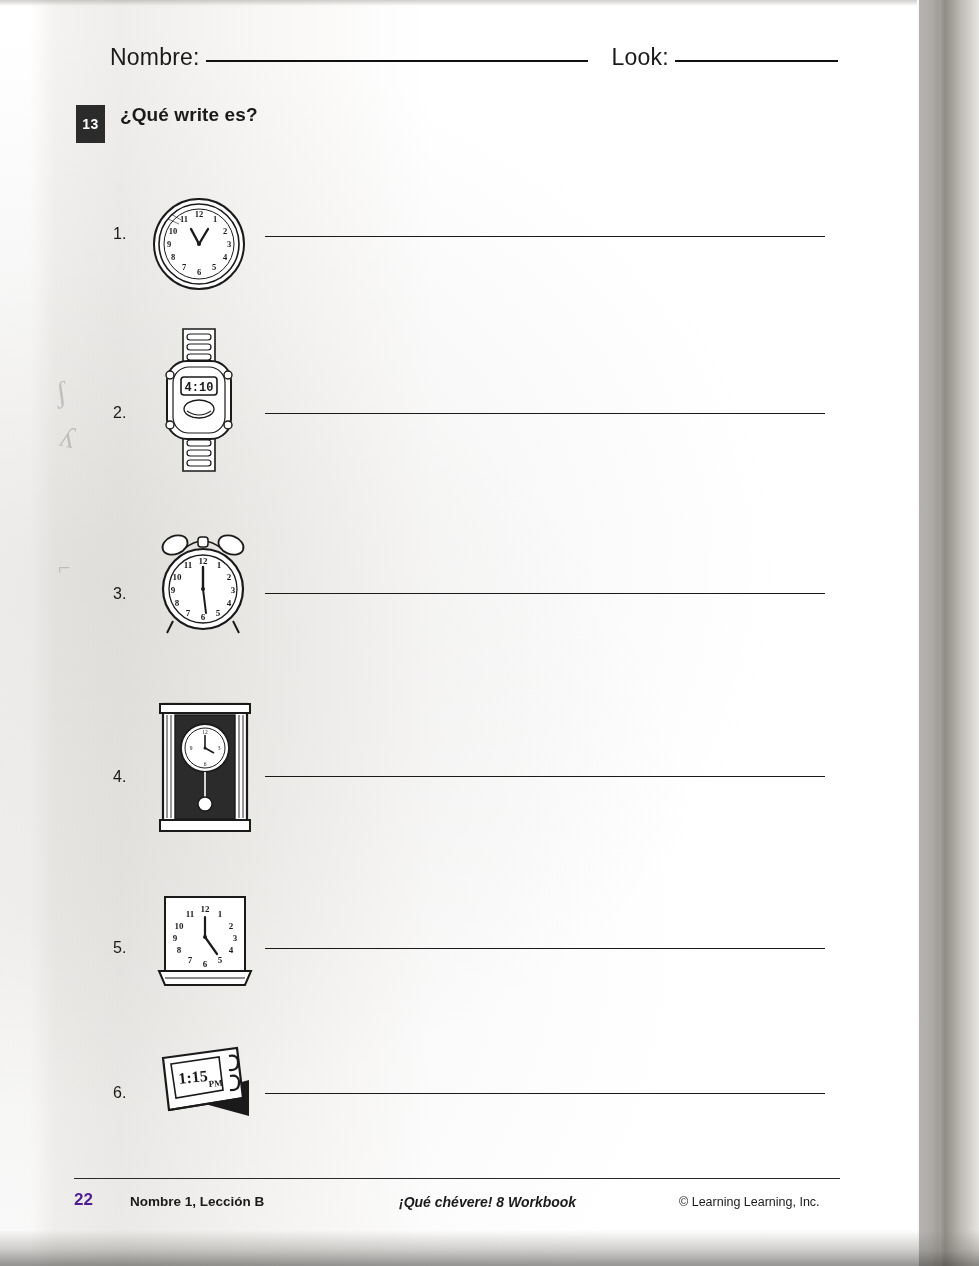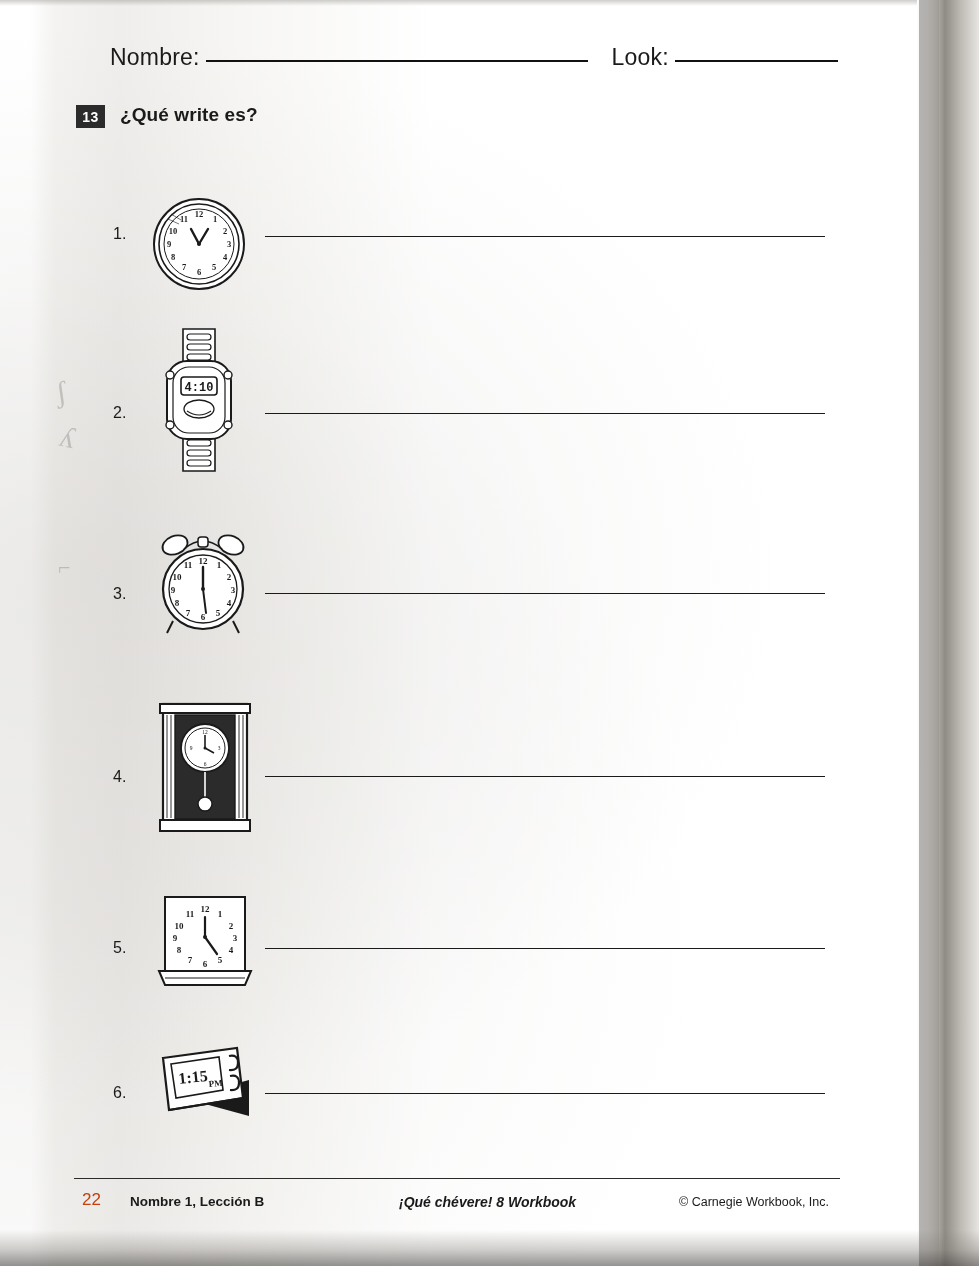--- a/index.html
+++ b/index.html
@@ -91,21 +91,21 @@
   .rule-nombre { width: 382px; margin-left: 6px; }
   .gap-mid { width: 24px; }
   .rule-fecha { width: 163px; margin-left: 6px; }
 
   
   .act-num {
     position: absolute;
     left: 76px;
     top: 105px;
     width: 29px;
-    height: 23px;
+    height: 38px;
     background: #2b2b2b;
     color: #fff;
     font-size: 14px;
     font-weight: bold;
     display: flex;
     align-items: center;
     justify-content: center;
     letter-spacing: 0.5px;
   }
   .act-title {
@@ -151,25 +151,25 @@
   
   .footer {
     position: absolute;
     left: 74px;
     top: 1192px;
     width: 770px;
     font-size: 13px;
   }
   .footer .pg {
     position: absolute;
-    left: 8px;
+    left: 0;
     top: -2px;
     font-size: 17px;
-    font-weight: normal;
-    color: #c2410c;
+    font-weight: bold;
+    color: #4c1d95;
   }
   .footer .unit {
     position: absolute;
     left: 56px;
     top: 2px;
     font-size: 13.5px;
     font-weight: bold;
   }
   .footer .center {
     position: absolute;
@@ -412,21 +412,21 @@
       </svg>
     </div>
     <div class="item-rule" style="top:53px;"></div>
   </div>
 
   <div class="footer-rule"></div>
   <div class="footer">
     <span class="pg">22</span>
     <span class="unit">Nombre 1, Lección B</span>
     <span class="center">¡Qué chévere! 8 Workbook</span>
-    <span class="right">© Carnegie Workbook, Inc.</span>
+    <span class="right">© Learning Learning, Inc.</span>
   </div>
 
 </div>
 
 <div class="page-top-edge"></div>
 <div class="spine"></div>
 <div class="spine-dark"></div>
 <div class="page-bottom-shadow"></div>
 
 </body></html>

